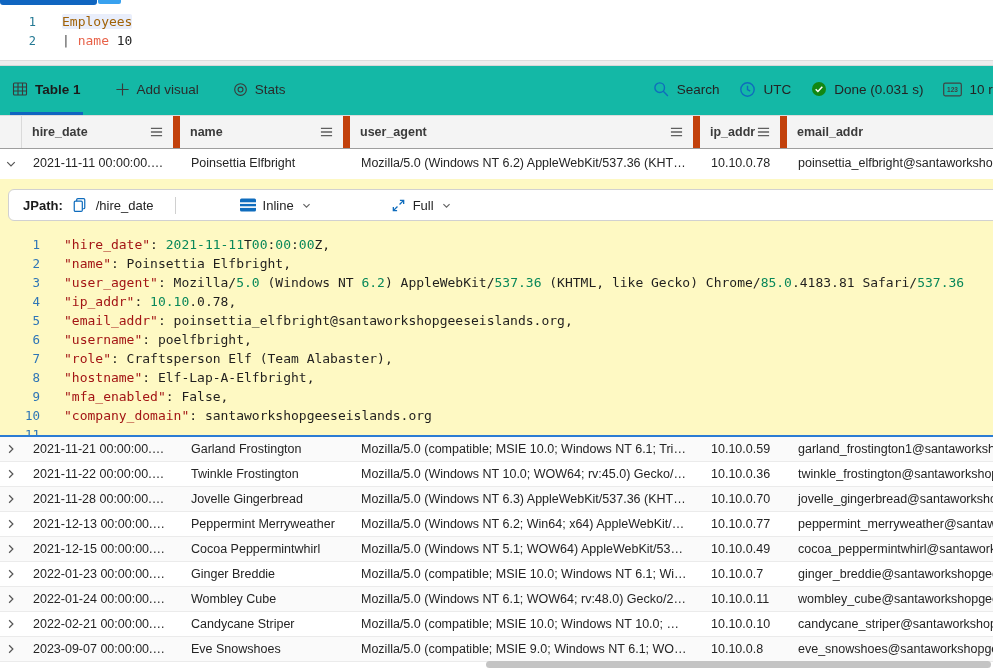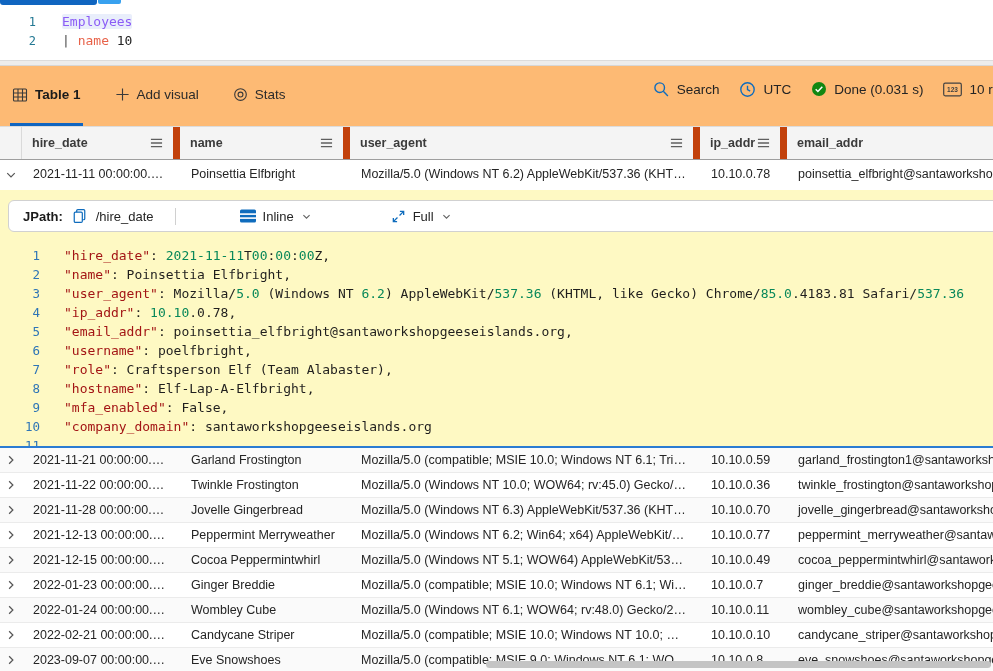--- a/index.html
+++ b/index.html
@@ -11,27 +11,27 @@
   
   .topbar{height:5px;display:flex;align-items:flex-start;}
   .topbar .seg1{width:97px;height:5px;border-radius:0 0 3px 3px;}
   .topbar .seg2{width:23px;height:4px;margin-left:1px;border-radius:0 0 2px 2px;}
   
   .editor{height:55px;padding-top:7px;box-sizing:border-box;background:#fff;}
   .ed-line{display:flex;align-items:center;height:19px;font-family:"DejaVu Sans Mono",monospace;font-size:13px;white-space:pre;}
   .ed-ln{width:36px;text-align:right;color:#237893;font-size:12px;flex:none;}
   .ed-code{margin-left:26px;}
   .ed-code.hl{background:#e9eefb;border-radius:2px;}
-  .tk-table{color:#8b5cf6;margin-top:28px;}
+  .tk-table{color:#a16207;margin-top:28px;}
   .tk-op{color:#e8634a;}
   .tk-lit{color:#252525;}
   .tk-pipe{color:#4d4d4d;}
   .ed-sep{height:4px;background:#ededed;border-top:1px solid #dcdcdc;border-bottom:1px solid #d7d7d7;}
   
-  .toolbar{height:61px;box-sizing:border-box;border-bottom:1px solid #dcdcdc;display:flex;align-items:stretch;padding-left:10px;position:relative;background:#fdba74;}
+  .toolbar{height:50px;box-sizing:border-box;border-bottom:1px solid #dcdcdc;display:flex;align-items:stretch;padding-left:10px;position:relative;background:#14b8a6;}
   .tabs{display:flex;gap:30px;}
   .tab{display:flex;align-items:center;gap:7px;font-size:13.5px;color:#2b2b2b;border-bottom:3px solid transparent;padding:0 2px;cursor:pointer;}
   .tab.active{border-bottom-color:#1065c0;font-weight:bold;color:#1b1b1b;}
   .tb-right{position:absolute;right:-14px;top:0;height:46px;display:flex;align-items:center;gap:20px;}
   .tb-item{display:flex;align-items:center;gap:7px;font-size:13.5px;color:#242424;white-space:nowrap;cursor:pointer;}
   
   .g-grid{display:grid;grid-template-columns:22px 158px 170px 350px 87px 300px;width:1087px;box-sizing:border-box;}
   .g-head{height:33px;background:#f4f4f4;border-bottom:1px solid #9e9e9e;box-sizing:border-box;}
   .h-cell{display:flex;align-items:center;padding:0 10px;font-size:12.5px;font-weight:bold;color:#3b3b3b;border-right:7px solid #c2410c;overflow:hidden;}
   .h-cell .h-label{flex:1;white-space:nowrap;overflow:hidden;}

